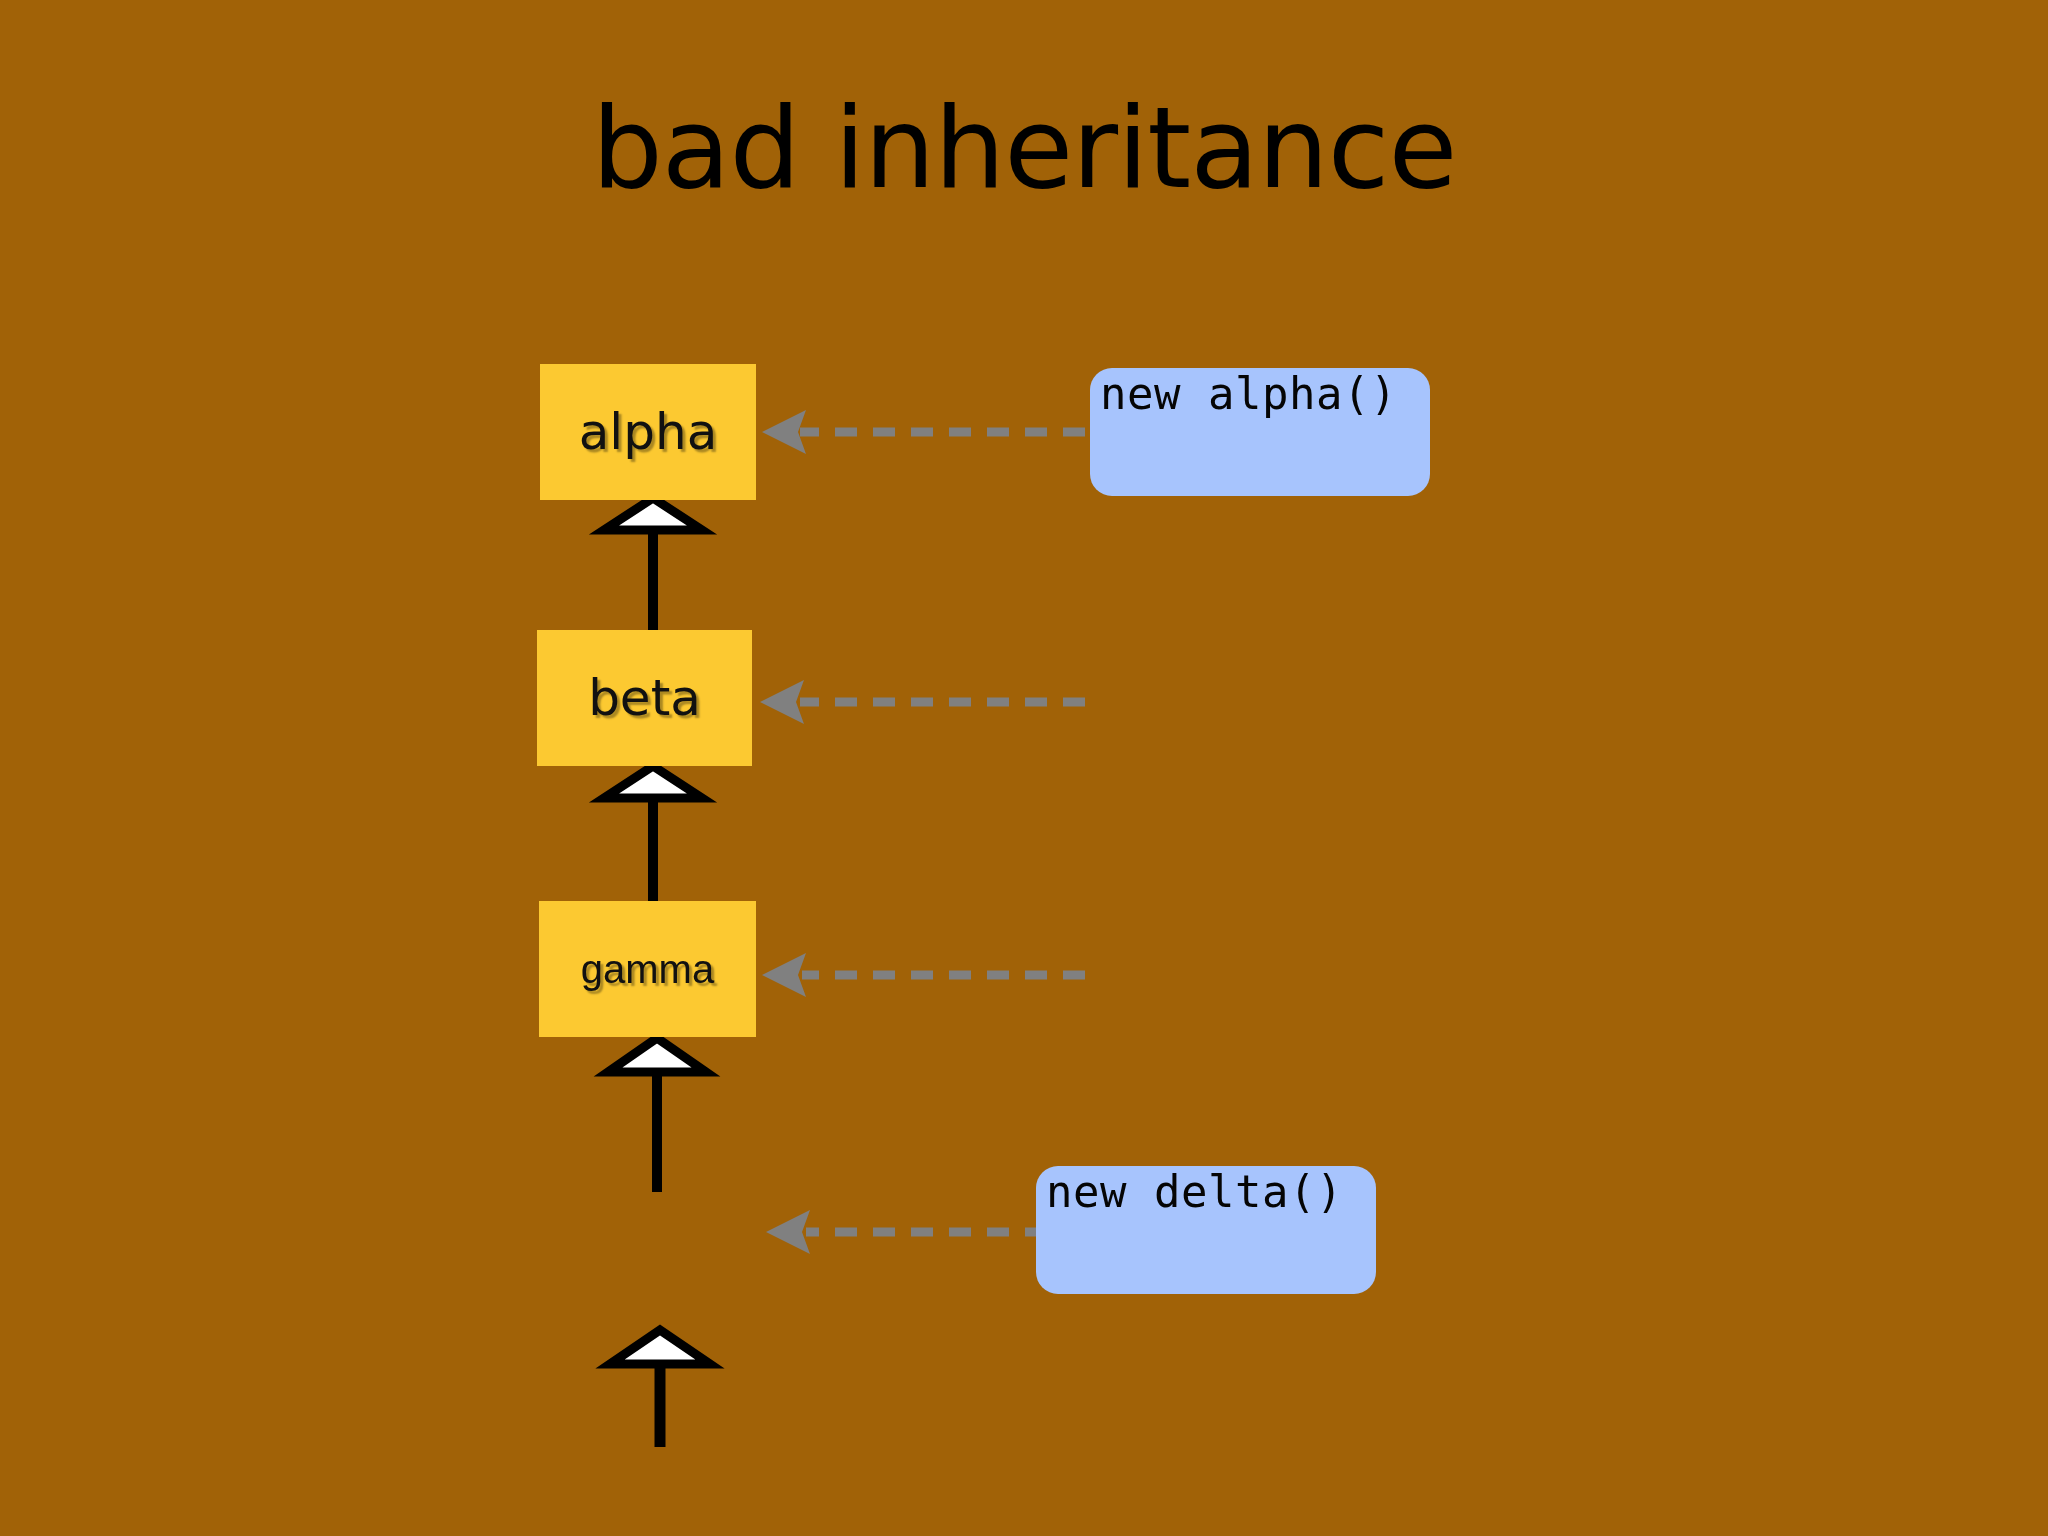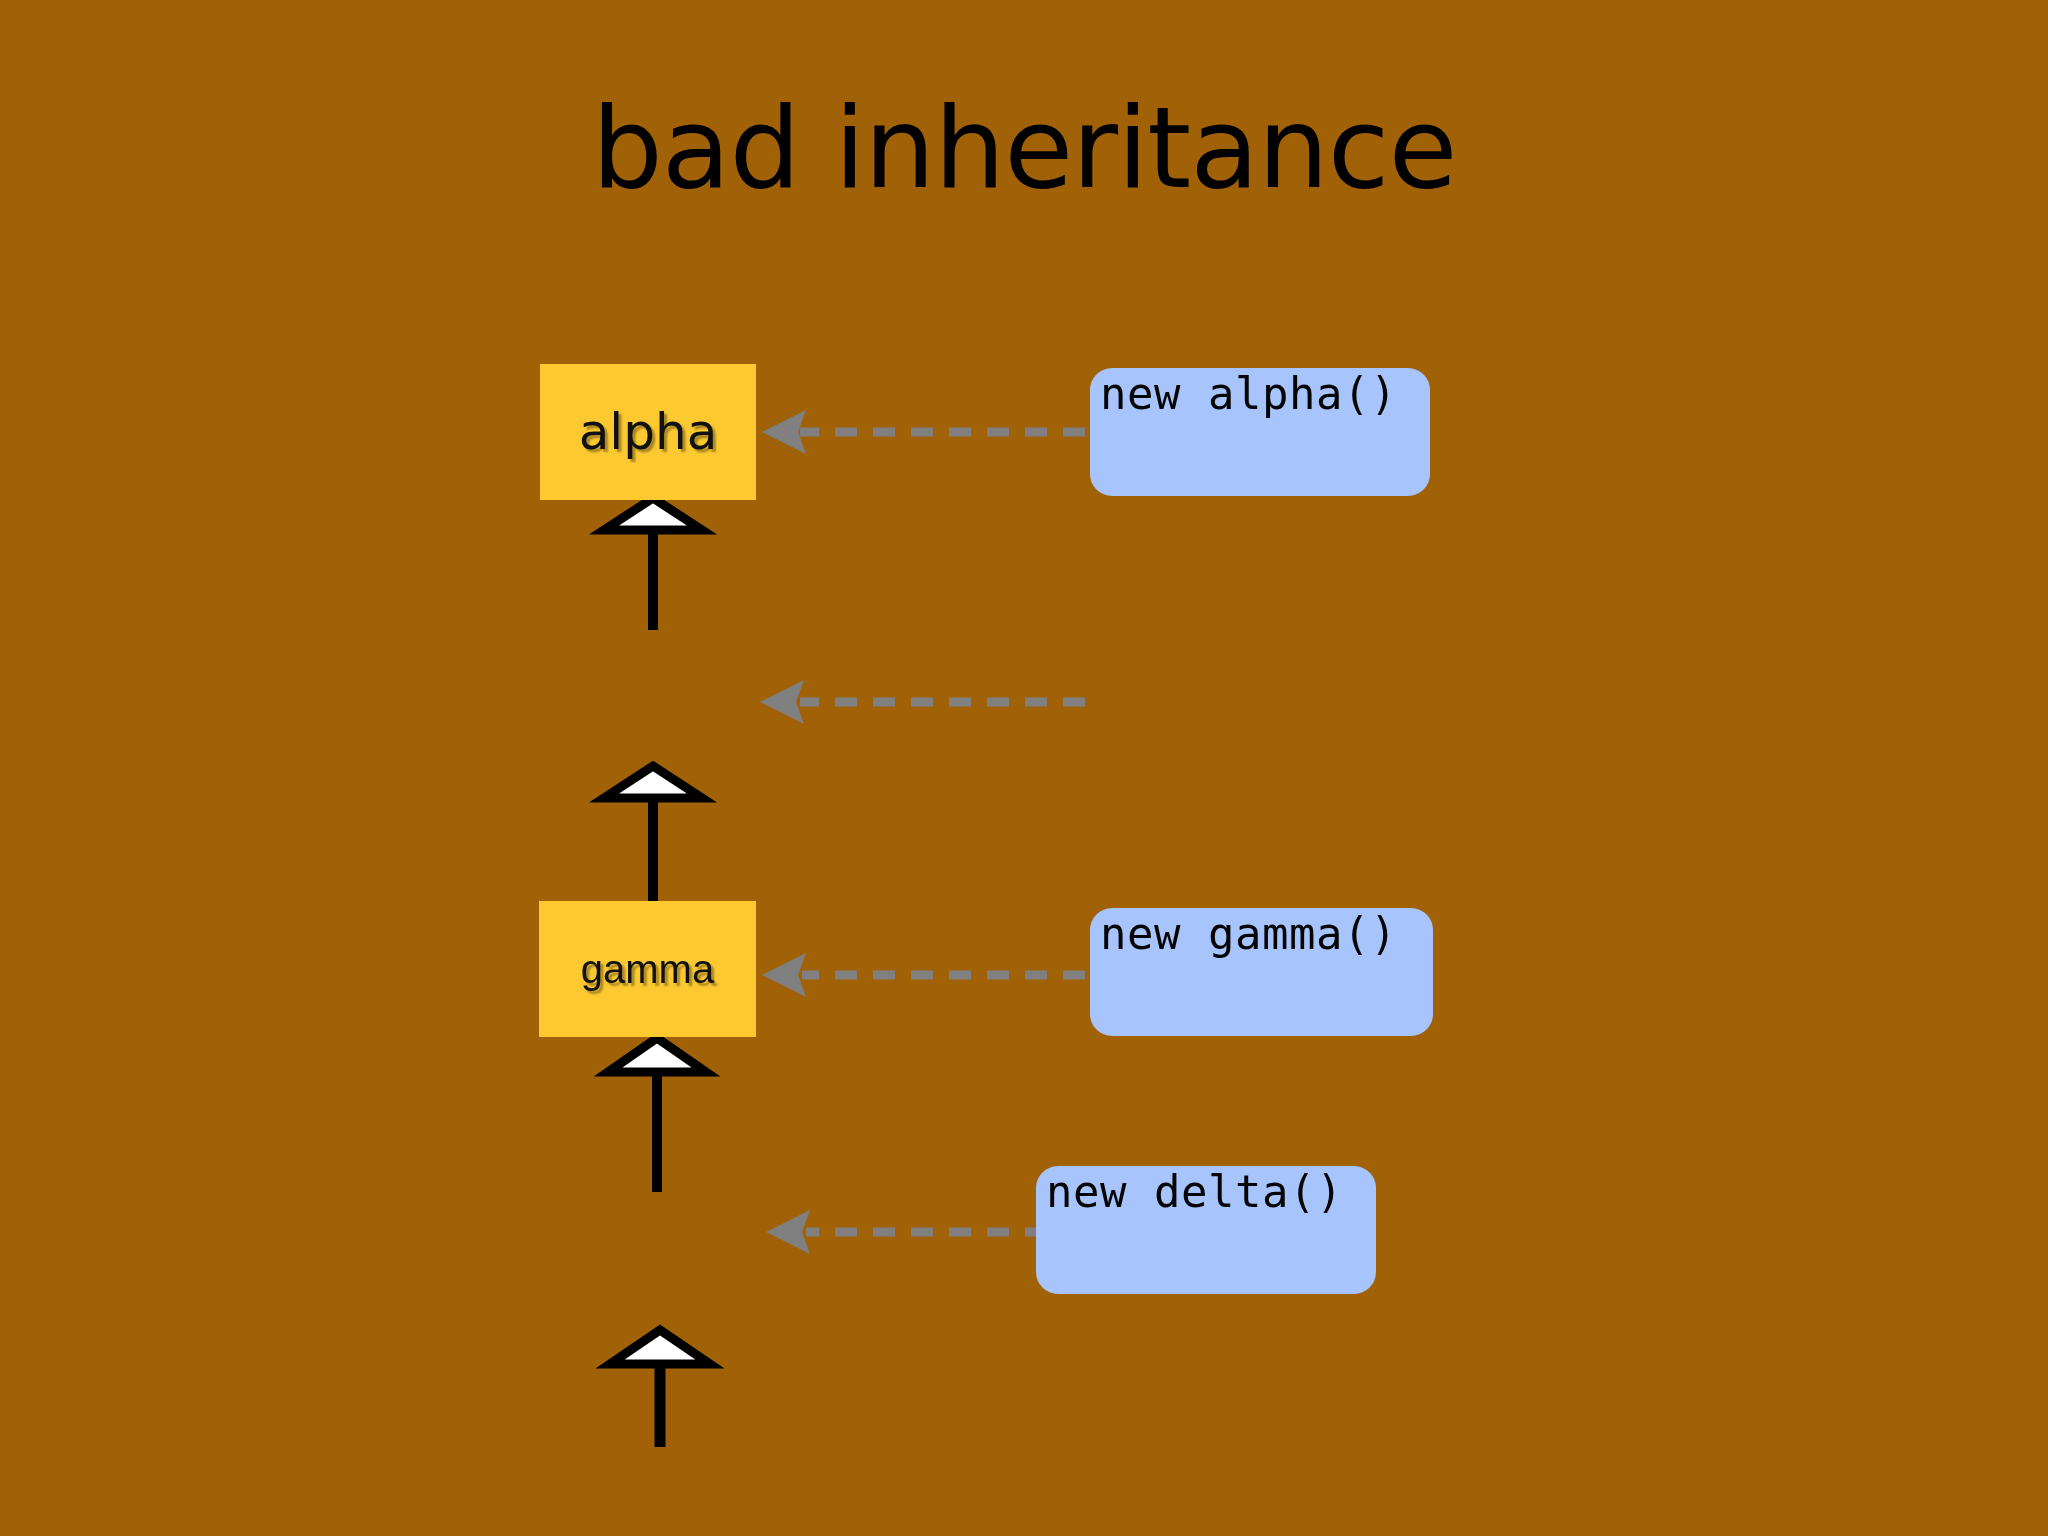--- a/index.html
+++ b/index.html
@@ -142,32 +142,32 @@
     <g>
       <line x1="1085" y1="1232" x2="806" y2="1232" stroke="#808080" stroke-width="9" stroke-dasharray="22,16" stroke-linecap="butt"></line>
       <polygon points="766,1232 810,1210 802,1232 810,1254" fill="#808080"></polygon>
     </g>
   </svg>
 
   <div id="box-alpha" class="class-box">
     <span class="class-label">alpha</span>
   </div>
 
+  <div id="box-beta" class="class-box">
+    <span class="class-label">beta</span>
+  </div>
 
   <div id="box-gamma" class="class-box serif-label">
     <span class="class-label">gamma</span>
   </div>
 
 
   <div id="inst-alpha" class="instance-box">
     <span class="instance-label">new alpha()</span>
   </div>
 
 
-  <div id="inst-gamma" class="instance-box">
-    <span class="instance-label">new gamma()</span>
-  </div>
 
   <div id="inst-delta" class="instance-box">
     <span class="instance-label">new delta()</span>
   </div>
 
 </div>
 
 </body></html>

